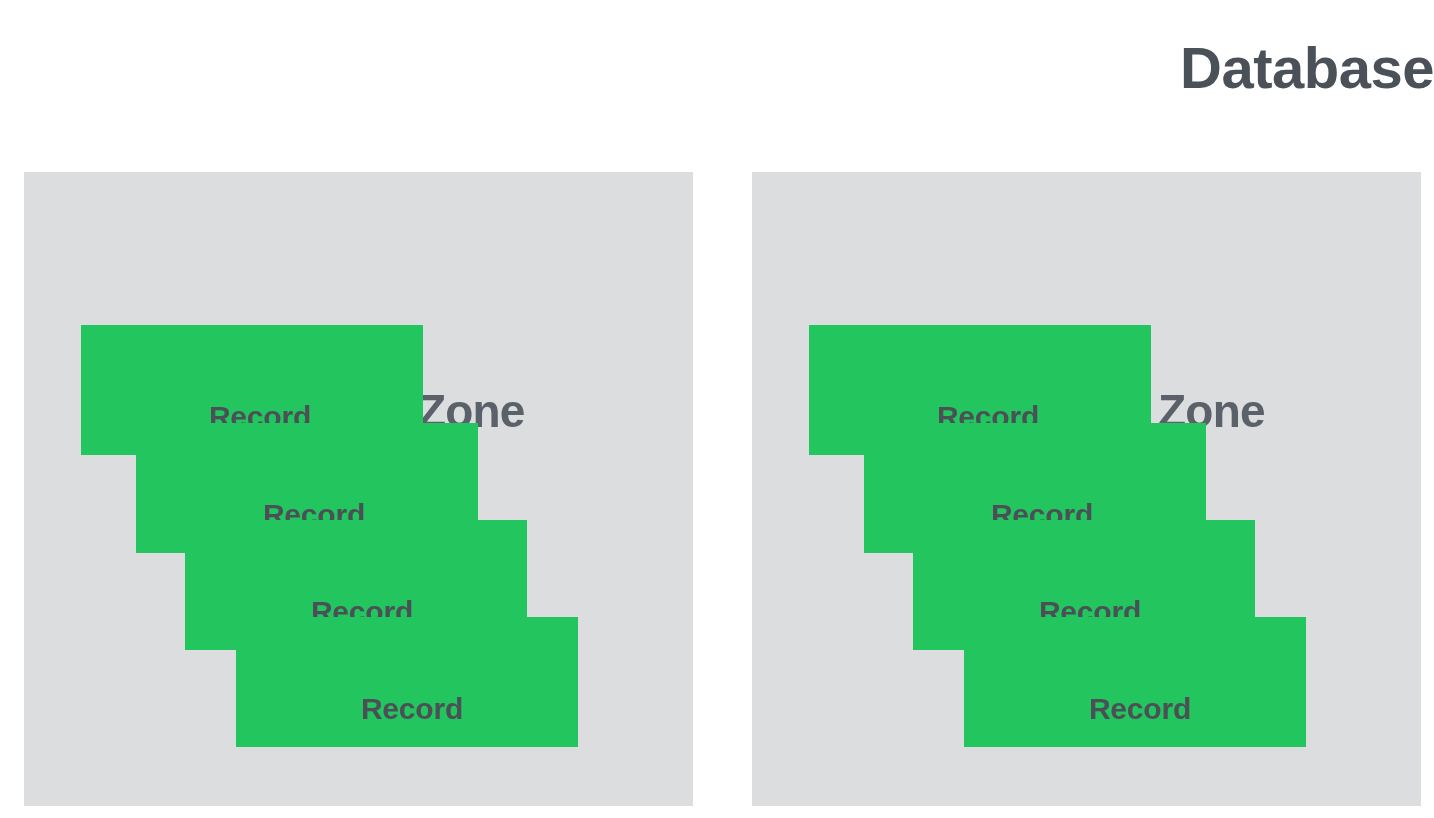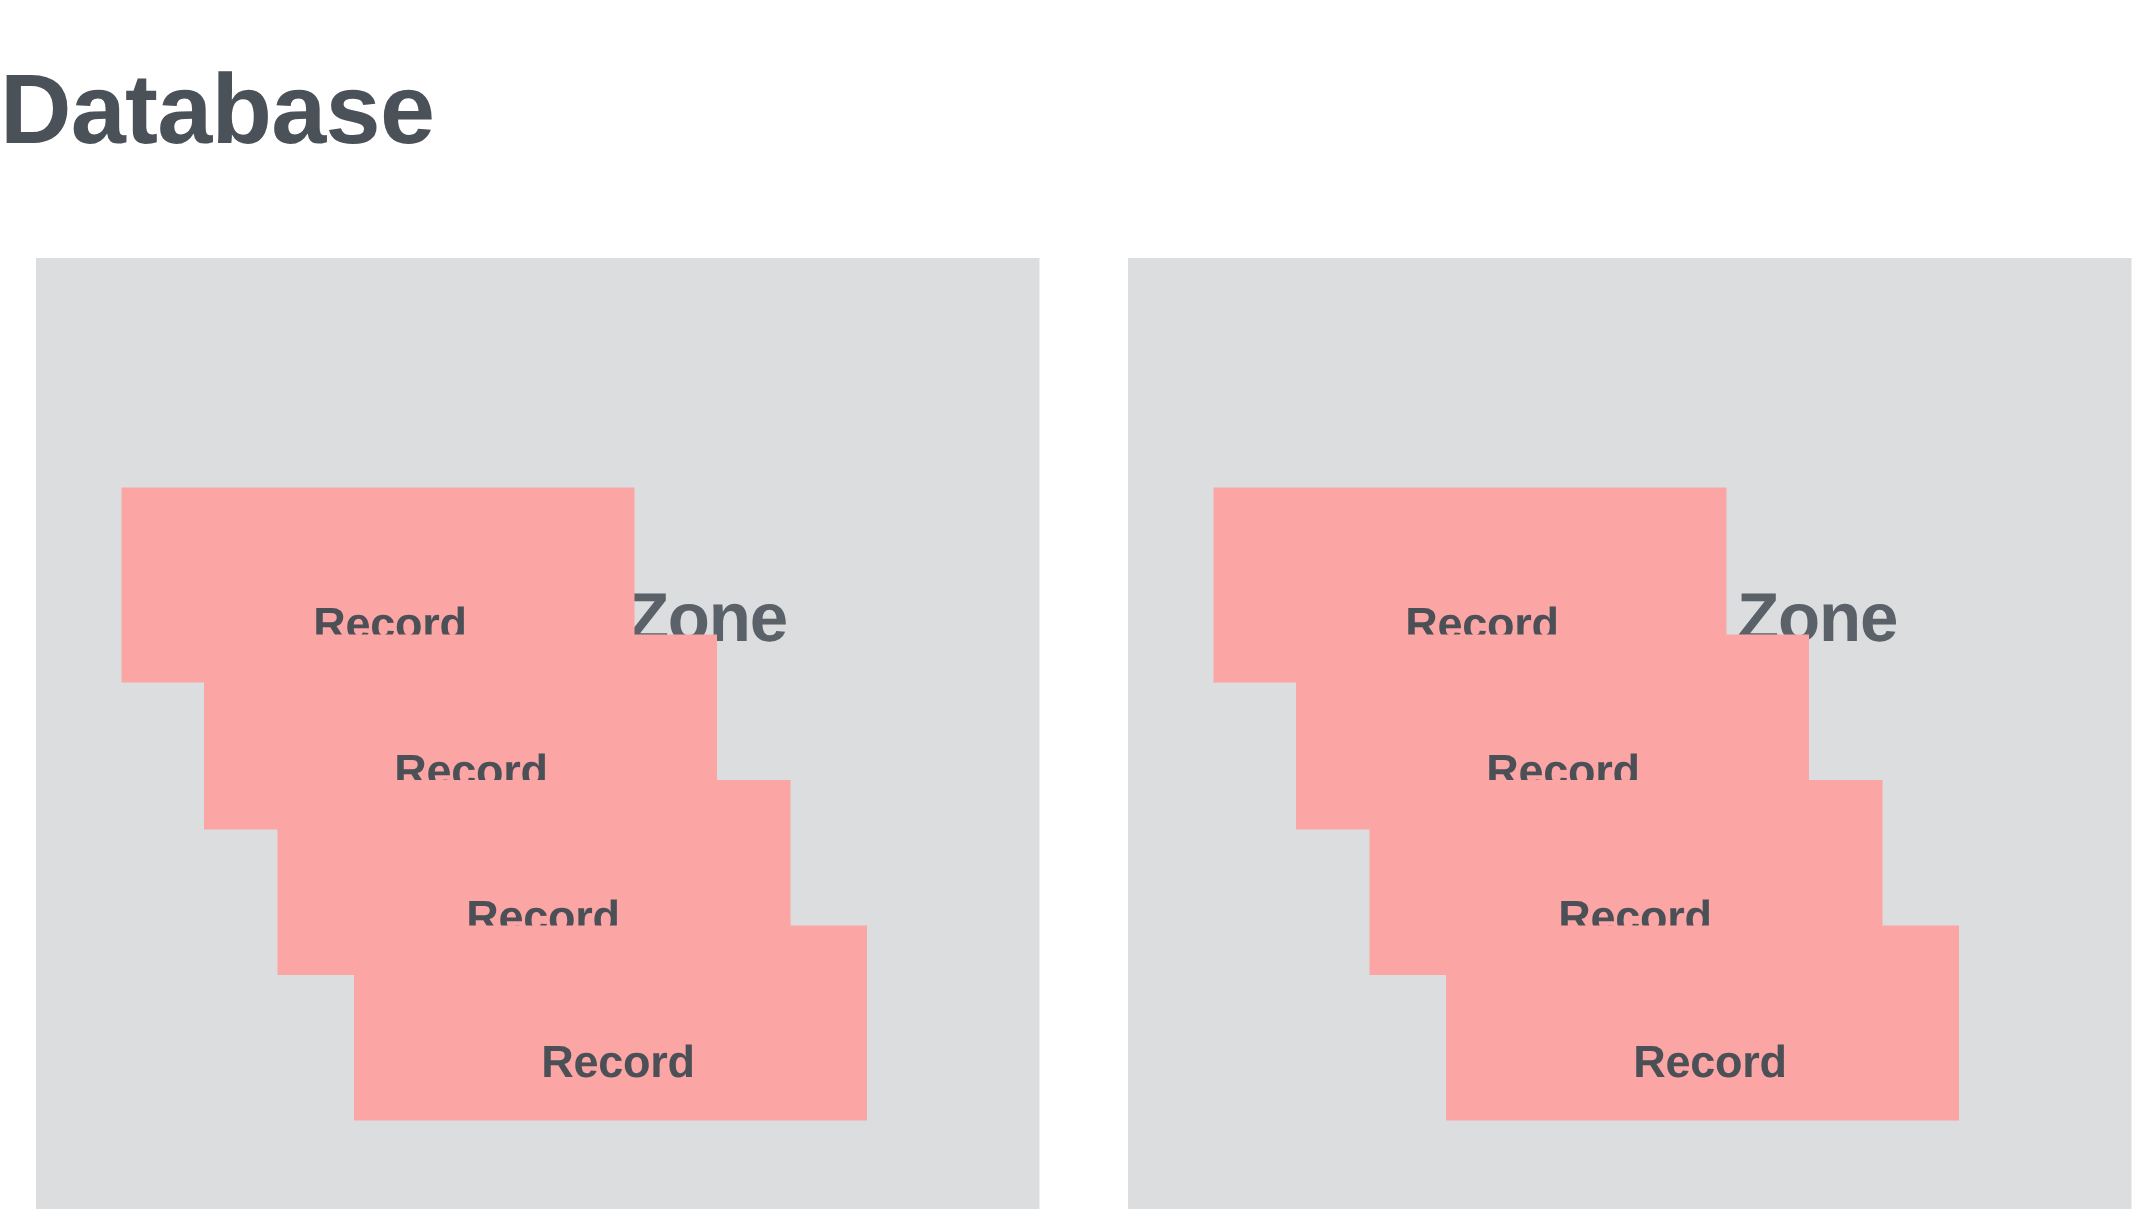--- a/index.html
+++ b/index.html
@@ -22,22 +22,22 @@
     width: 1434px;
     height: 818px;
   }
 
   
   .diagram-title {
     position: absolute;
     left: 0;
     top: 38px;
     width: 1434px;
-    text-align: left;
-    font-size: 66px;
+    text-align: right;
+    font-size: 58px;
     font-weight: bold;
     color: #4b5158;
     letter-spacing: -0.5px;
     line-height: 1.05;
     white-space: nowrap;
   }
 
   
   .zone-panel {
     position: absolute;
@@ -70,21 +70,21 @@
     left: 0;
     top: 0;
     width: 669px;
     height: 634px;
   }
 
   .record-card {
     position: absolute;
     width: 342px;
     height: 130px;
-    background: #fca5a5;
+    background: #22c55e;
     box-sizing: border-box;
   }
   
   .record-card.c0 { left: 57px;  top: 153px; z-index: 1; }
   .record-card.c1 { left: 112px; top: 251px; z-index: 2; }
   .record-card.c2 { left: 161px; top: 348px; z-index: 3; }
   .record-card.c3 { left: 212px; top: 445px; z-index: 4; }
 
   .record-label {
     position: absolute;

